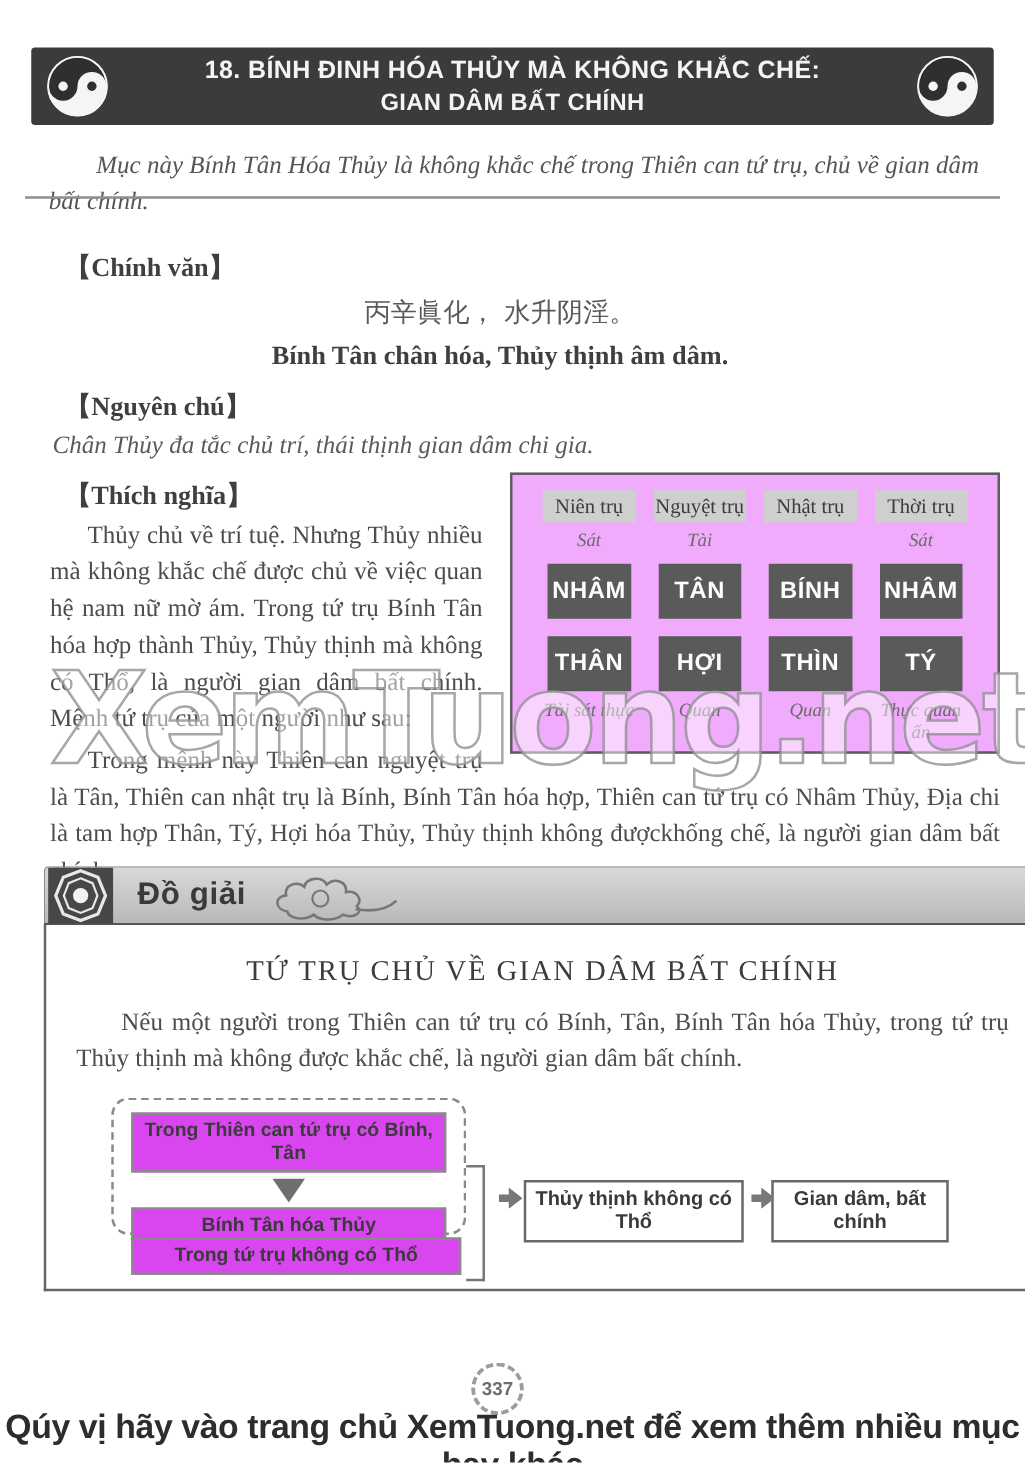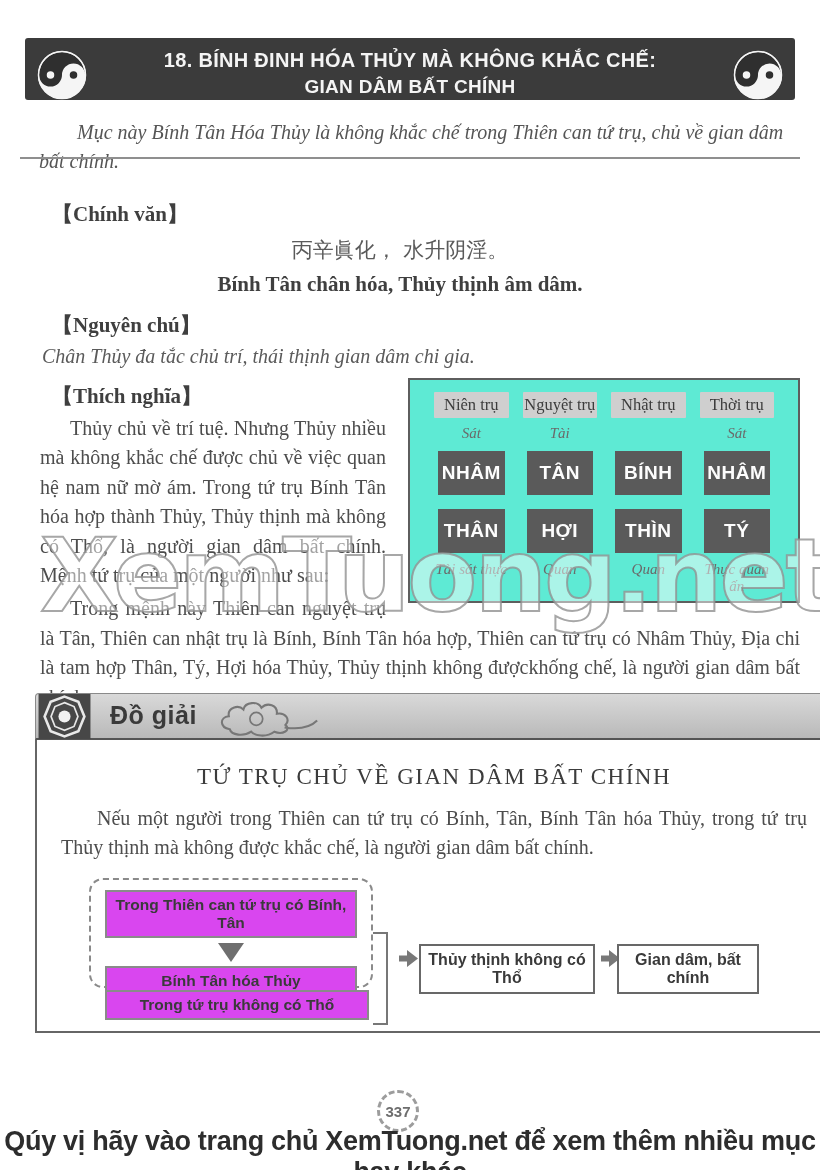--- a/index.html
+++ b/index.html
@@ -8,21 +8,21 @@
     background:#fff;
     font-family:"Liberation Serif","DejaVu Serif",serif;
     color:#4d4d4d;
   }
   .page{position:relative;width:820px;height:1170px;}
 
   
   .title-bar{
     position:absolute;left:25px;top:38px;width:770px;height:62px;
     background:#3b3b3b;border-radius:3px;
-    display:flex;align-items:flex-end;justify-content:space-between;
+    display:flex;align-items:center;justify-content:space-between;
     padding:0 12px;box-sizing:border-box;
   }
   .tai-chi{width:50px;height:50px;flex:0 0 auto;}
   .bar-title{
     flex:1;text-align:center;color:#f4f4f4;
     font-family:"Liberation Sans","DejaVu Sans",sans-serif;
     font-weight:bold;line-height:1.35;letter-spacing:.3px;
   }
   .bar-title .l1{font-size:20px;}
   .bar-title .l2{font-size:19px;}
@@ -56,21 +56,21 @@
   }
   .flow-wrap{margin-top:2px;}
   .body-p{
     font-size:20px;line-height:1.47;text-align:justify;margin:4px 0 0 0;
     text-indent:30px;color:#4d4d4d;
   }
 
   
   .pillar-box{
     float:right;width:392px;box-sizing:border-box;
-    border:2px solid #5e5e5e;background:#5eead4;
+    border:2px solid #5e5e5e;background:#f0abfc;
     padding:12px 24px 4px;margin:-4px 0 8px 22px;
   }
   .pillar-grid{display:grid;grid-template-columns:repeat(4,1fr);column-gap:14px;}
   .ph-cell{
     background:#cfcfcf;color:#3c3c3c;font-size:16.5px;text-align:center;
     padding:3px 0;border-radius:1px;
   }
   .star-cell{
     font-style:italic;font-size:15px;color:#6a6a6a;text-align:center;
     padding:7px 0 6px;height:20px;

